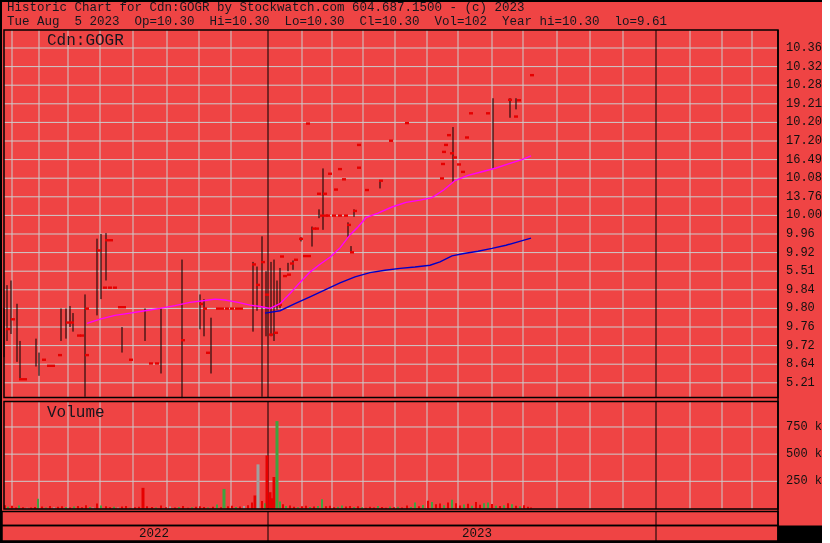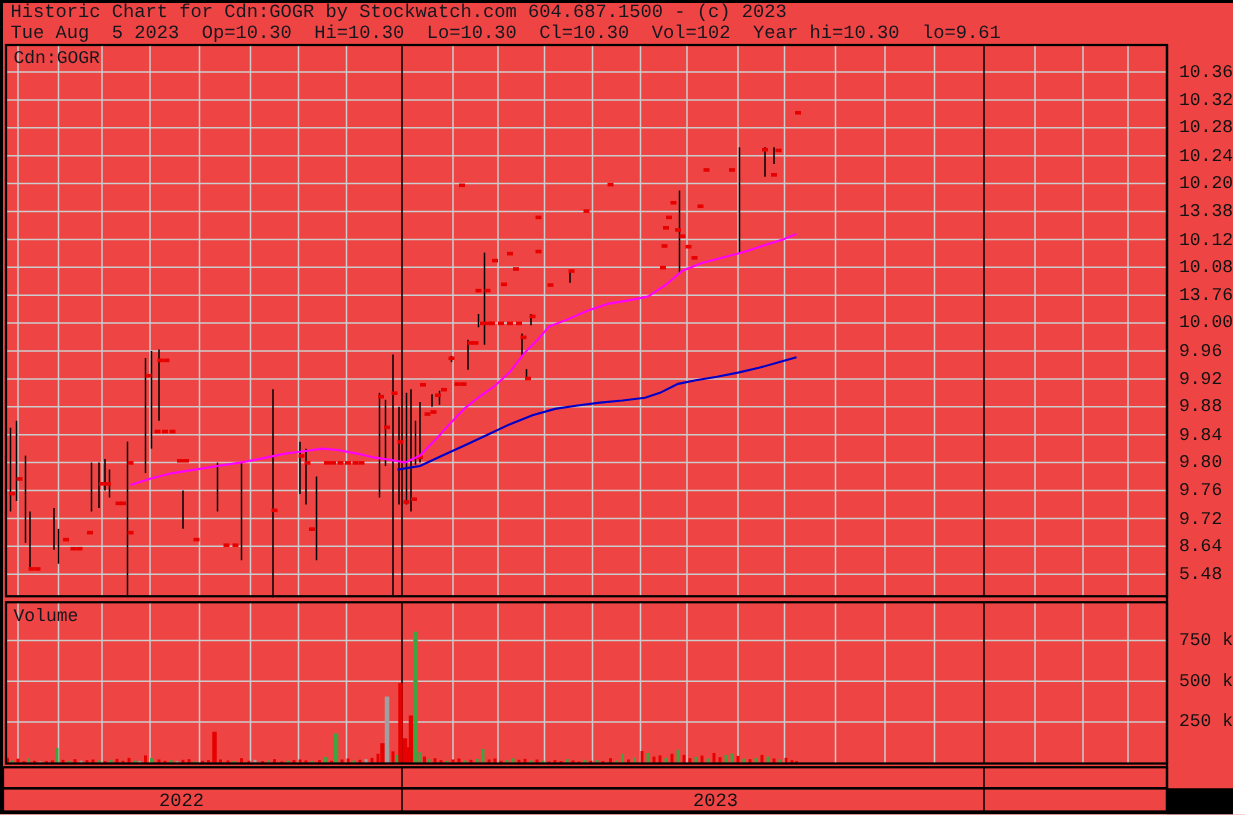--- a/index.html
+++ b/index.html
@@ -1,21 +1,21 @@
 <!DOCTYPE html>
 <html><head>
 <meta charset="utf-8">
 <style>
   html,body{margin:0;padding:0;background:#ffffff;}
   #screen{position:relative;width:822px;height:543px;background:#ef4444;overflow:hidden;
           font-family:Liberation Mono, monospace;}
   #chart-canvas{position:absolute;left:0;top:0;}
   .hdr{position:absolute;left:7px;white-space:pre;font-size:12.5px;color:#16161e;letter-spacing:0;}
   #hdr1{top:1px;} #hdr2{top:15px;}
-  .panel-label{position:absolute;font-size:12px;color:#16161e;}
+  .panel-label{position:absolute;font-size:16px;color:#16161e;margin-left:38px;}
   #symbol-label{left:9px;top:32px;}
   #volume-label{left:9px;top:404px;}
   .price-tick{position:absolute;left:786px;font-size:12px;color:#111;}
   .vol-tick{position:absolute;left:786px;font-size:12px;color:#111;text-align:right;}
   .year-label{position:absolute;width:60px;text-align:center;font-size:12.5px;color:#111;top:527px;}
 </style>
 </head>
 <body>
 
 <div id="screen">
@@ -372,36 +372,36 @@
       <rect x="1" y="1" width="828" height="541" fill="none" stroke="#000000" stroke-width="2"></rect>
     </svg>
   <div class="hdr" id="hdr1">Historic Chart for Cdn:GOGR by Stockwatch.com 604.687.1500 - (c) 2023</div>
   <div class="hdr" id="hdr2">Tue Aug  5 2023  Op=10.30  Hi=10.30  Lo=10.30  Cl=10.30  Vol=102  Year hi=10.30  lo=9.61</div>
   <div class="panel-label" id="symbol-label">Cdn:GOGR</div>
   <div class="panel-label" id="volume-label">Volume</div>
   <div id="overlay-labels">
       <div class="price-tick" style="top: 41px;">10.36</div>
       <div class="price-tick" style="top: 59.6px;">10.32</div>
       <div class="price-tick" style="top: 78.2px;">10.28</div>
-      <div class="price-tick" style="top: 96.8px;">10.24</div>
+      <div class="price-tick" style="top: 96.8px;">19.21</div>
       <div class="price-tick" style="top: 115.4px;">10.20</div>
-      <div class="price-tick" style="top: 134px;">13.38</div>
-      <div class="price-tick" style="top: 152.6px;">10.12</div>
+      <div class="price-tick" style="top: 134px;">17.20</div>
+      <div class="price-tick" style="top: 152.6px;">16.49</div>
       <div class="price-tick" style="top: 171.2px;">10.08</div>
       <div class="price-tick" style="top: 189.8px;">13.76</div>
       <div class="price-tick" style="top: 208.4px;">10.00</div>
       <div class="price-tick" style="top: 227px;">9.96</div>
       <div class="price-tick" style="top: 245.6px;">9.92</div>
-      <div class="price-tick" style="top: 264.2px;">9.88</div>
+      <div class="price-tick" style="top: 264.2px;">5.51</div>
       <div class="price-tick" style="top: 282.8px;">9.84</div>
       <div class="price-tick" style="top: 301.4px;">9.80</div>
       <div class="price-tick" style="top: 320px;">9.76</div>
       <div class="price-tick" style="top: 338.6px;">9.72</div>
       <div class="price-tick" style="top: 357.2px;">8.64</div>
-      <div class="price-tick" style="top: 375.8px;">5.48</div>
+      <div class="price-tick" style="top: 375.8px;">5.21</div>
       <div class="vol-tick" style="top: 419.975px;">750 k</div>
       <div class="vol-tick" style="top: 447.15px;">500 k</div>
       <div class="vol-tick" style="top: 474.325px;">250 k</div>
-      <div class="year-label" style="left: 91px;">2022</div>
+      <div class="year-label" style="left: 124px;">2022</div>
       <div class="year-label" style="left: 432px; text-align: right;">2023</div>
       <div class="year-label" style="left: 687px; margin-top: 36px;">2024</div>
     </div>
 </div>
 
 </body></html>

